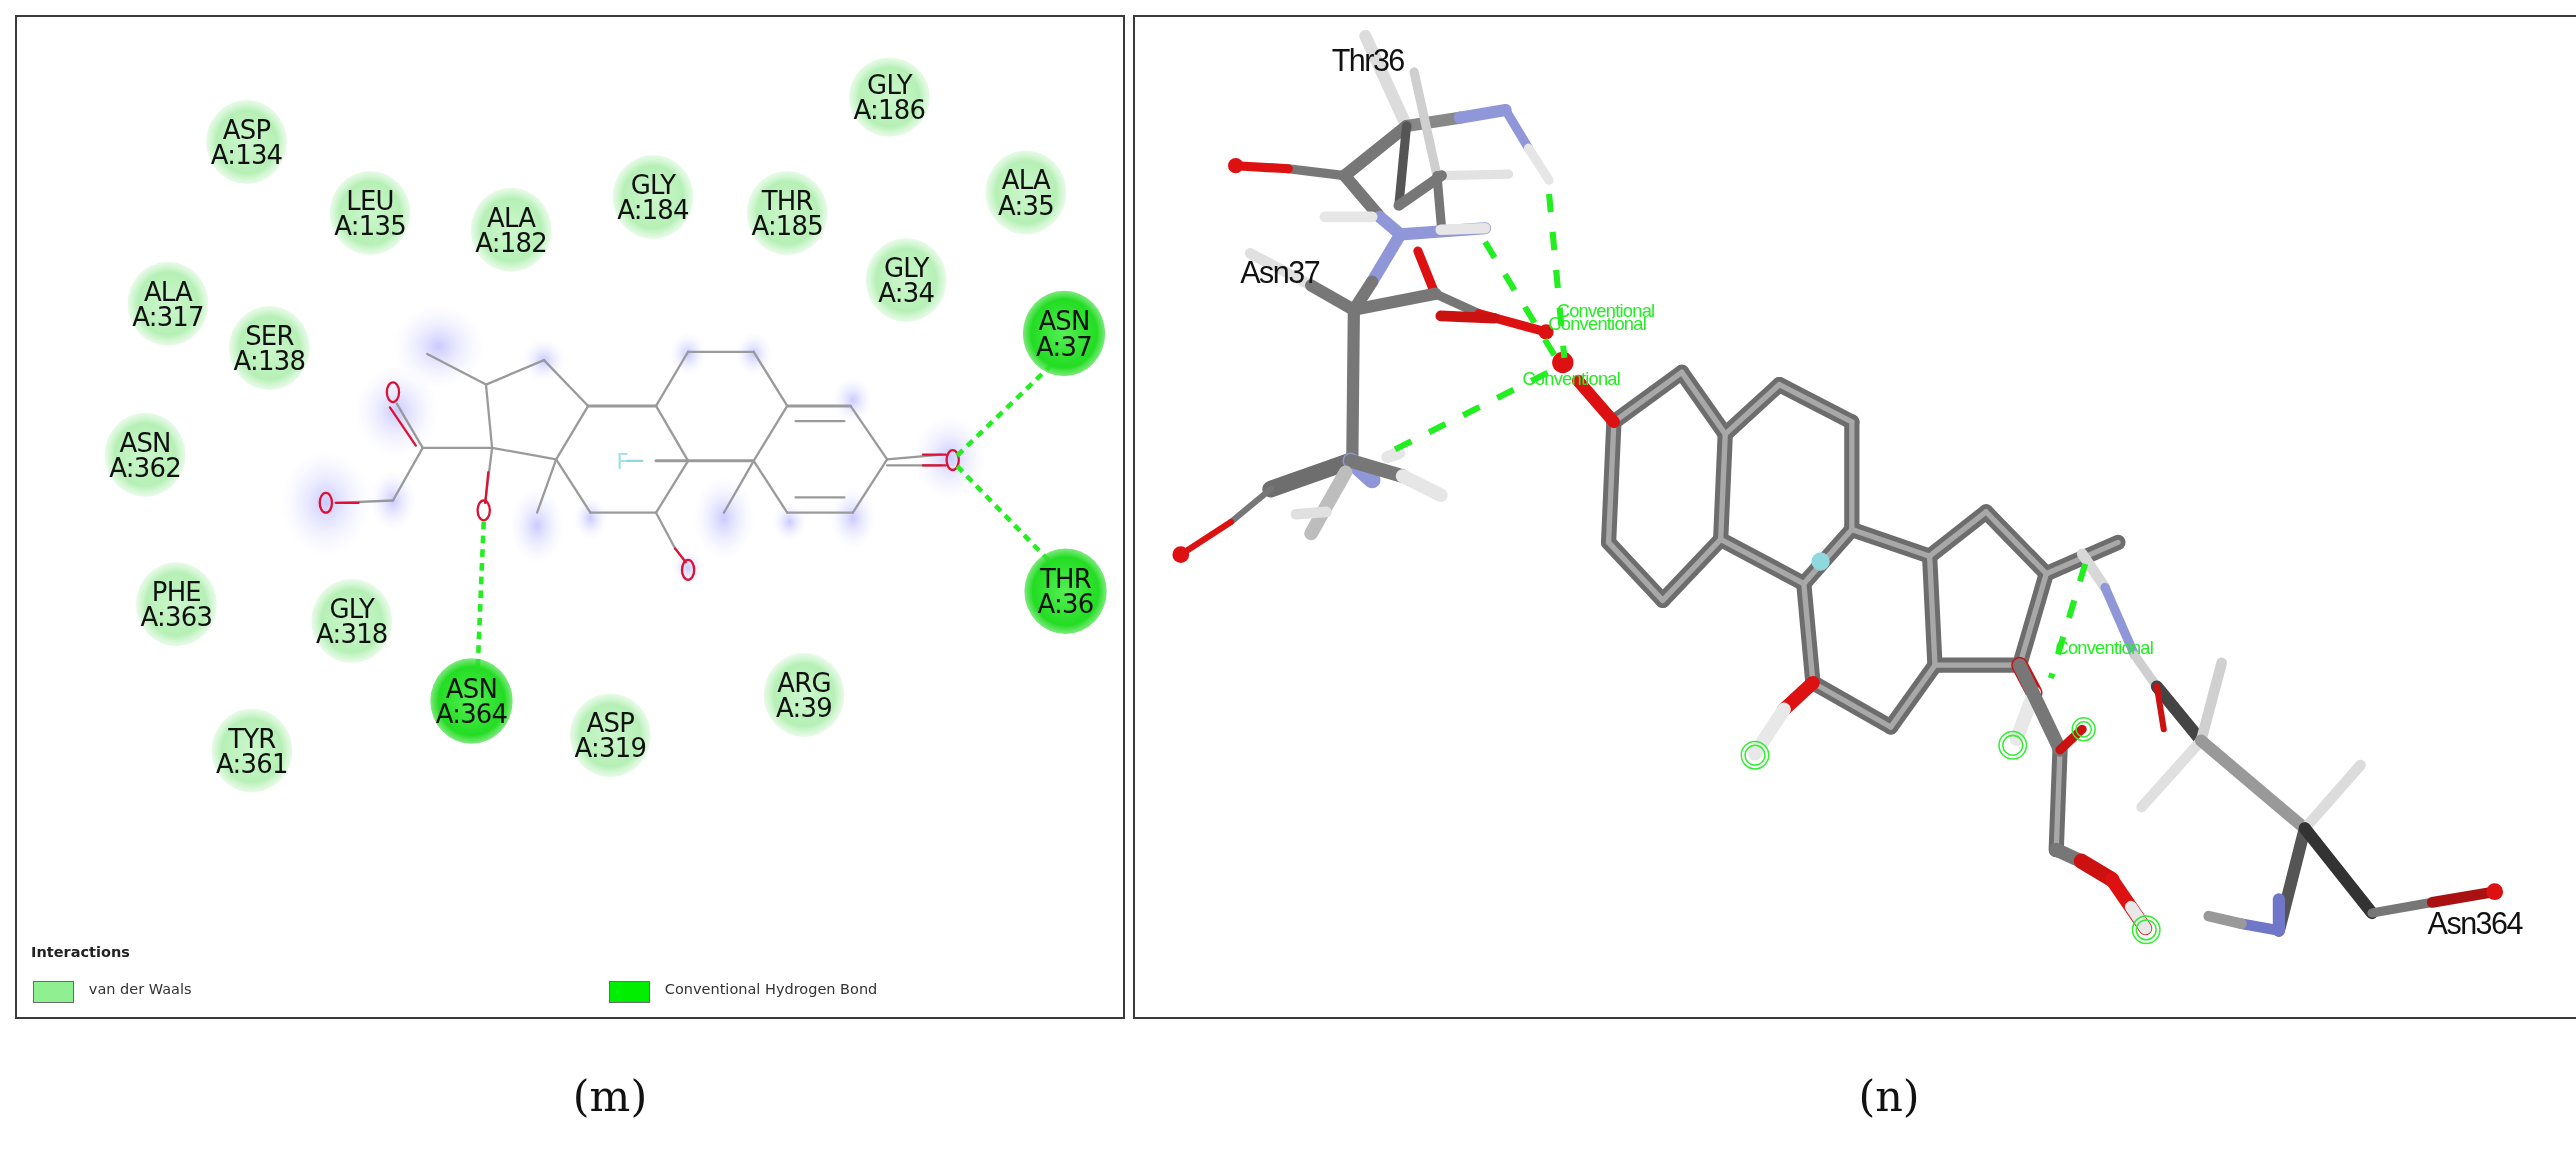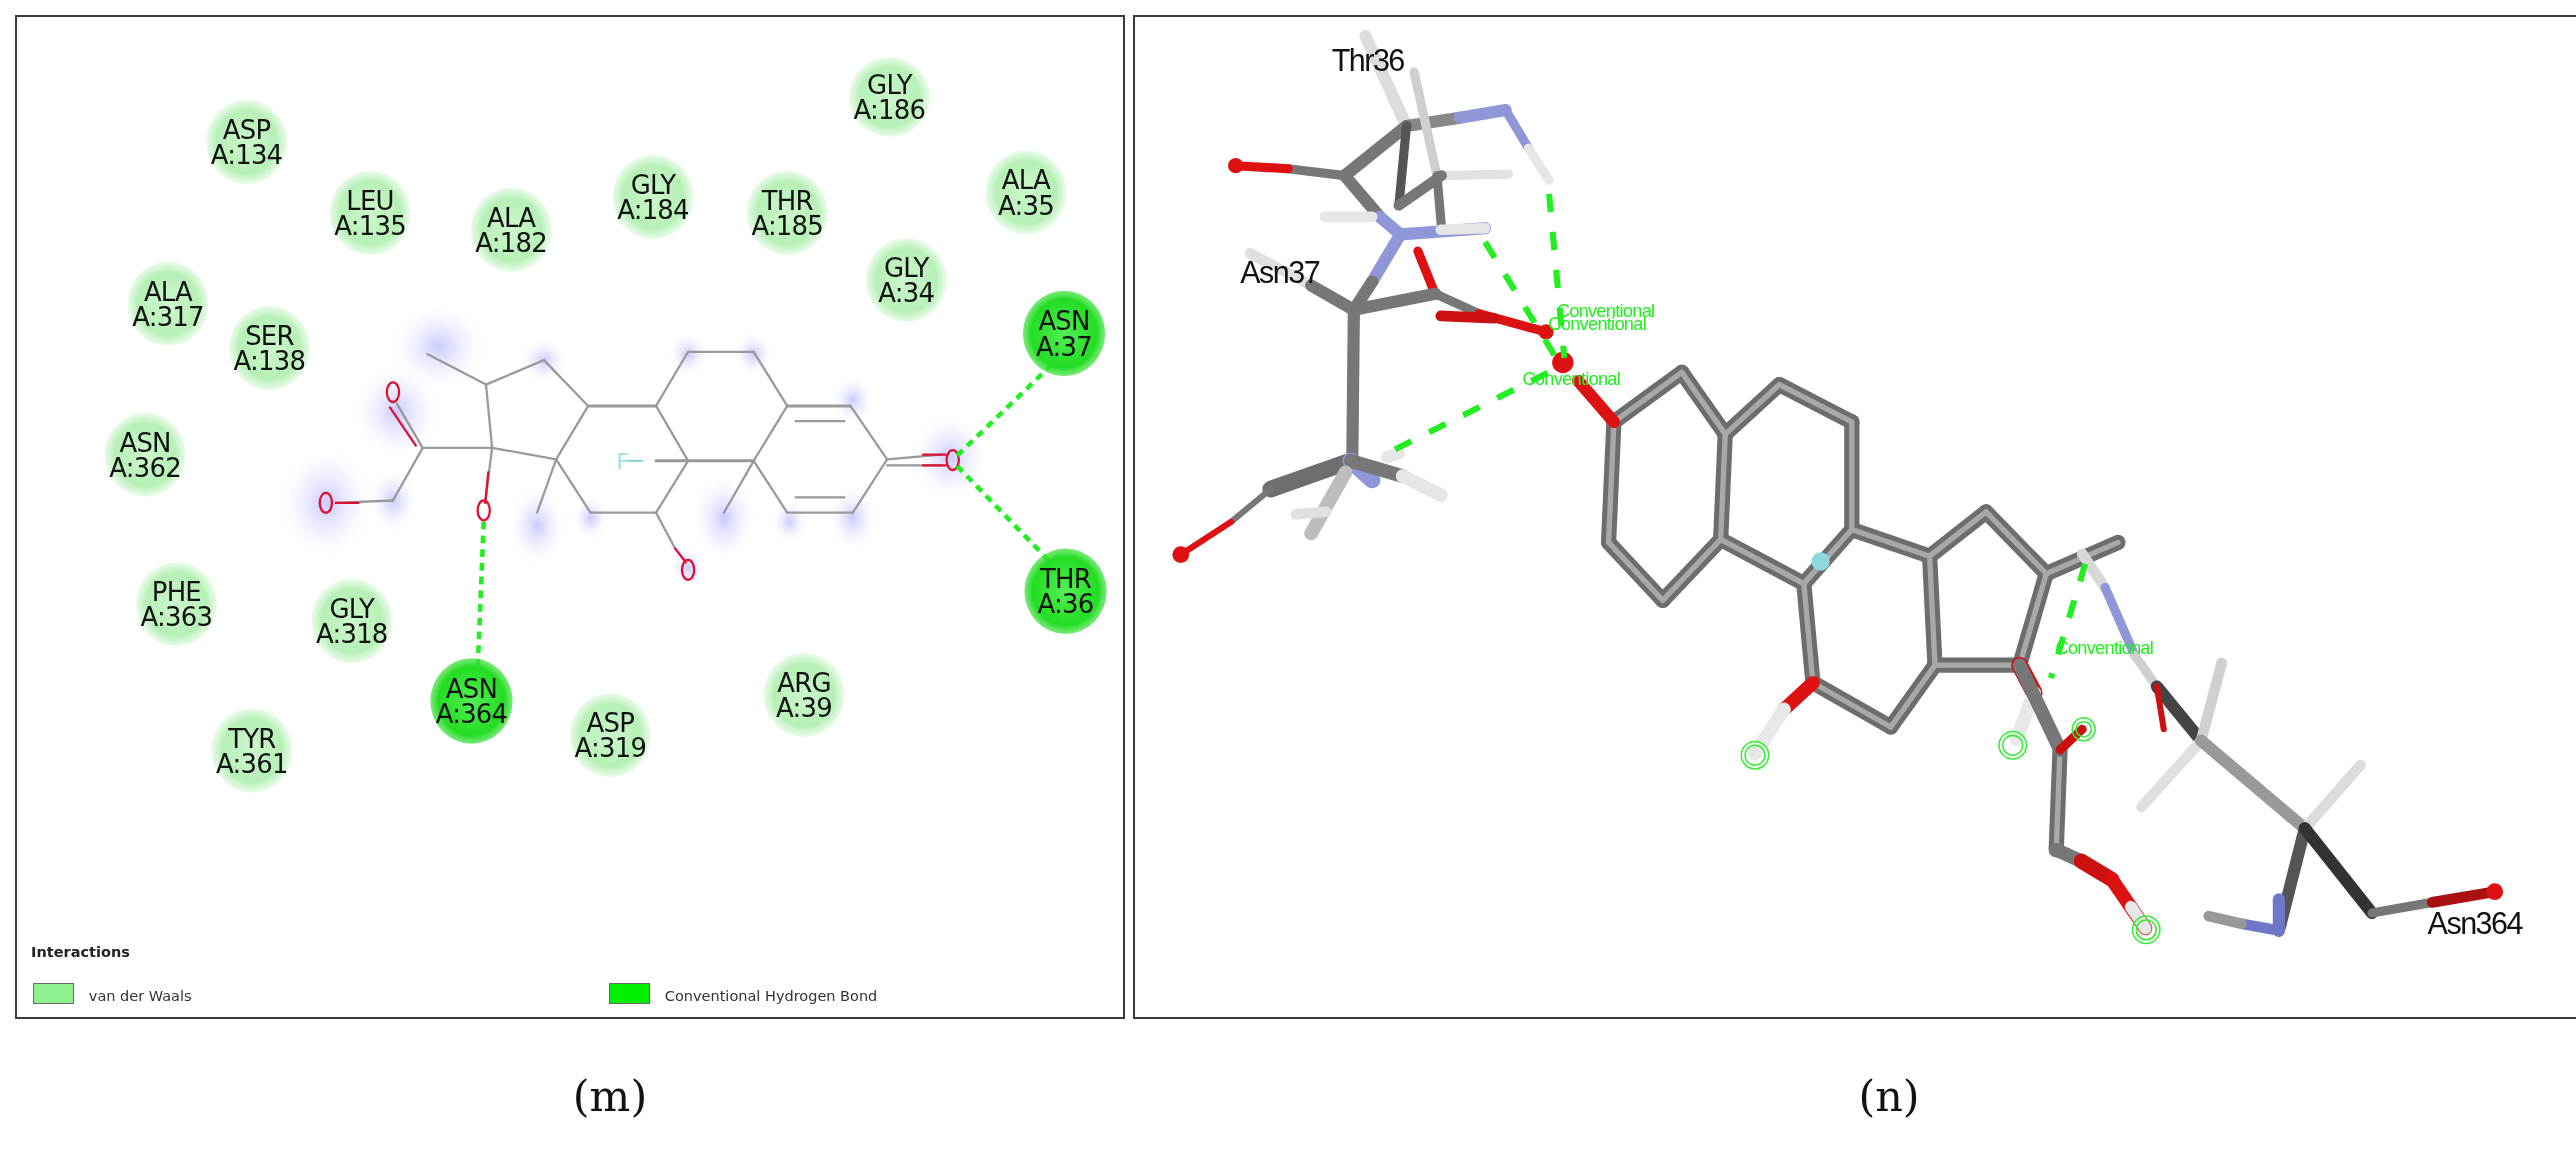--- a/index.html
+++ b/index.html
@@ -3,21 +3,21 @@
 <meta charset="utf-8">
 <style>
   html, body { margin: 0; padding: 0; background: #ffffff; }
   body { width: 2576px; height: 1151px; position: relative; overflow: hidden; font-family: "DejaVu Sans", sans-serif; }
   .panel { position: absolute; background: #ffffff; border: 2.3px solid #3a3a3a; box-sizing: border-box; }
   #panel-m { left: 14.5px; top: 15.3px; width: 1110px; height: 1004px; }
   #panel-n { left: 1133px; top: 15.3px; width: 1728px; height: 1004px; }
   svg.layer { position: absolute; left: 0; top: 0; }
   .res-label { font-family: "DejaVu Sans", sans-serif; font-size: 34px; fill: #111; text-anchor: middle; letter-spacing: -1px; }
   .legend-title { position: absolute; left: 14.5px; top: 927px; font-family: "DejaVu Sans", sans-serif; font-weight: bold; font-size: 14.5px; color: #222; }
-  .legend-item { position: absolute; top: 964px; height: 23px; display: flex; align-items: flex-end; }
+  .legend-item { position: absolute; top: 964px; height: 23px; display: flex; align-items: flex-start; }
   .legend-swatch { width: 41px; height: 21.4px; border: 1.5px solid #6a6a6a; box-sizing: border-box; margin-right: 15.3px; }
   .legend-text { font-family: "DejaVu Sans", sans-serif; font-size: 14.5px; color: #333; }
   .caption { position: absolute; top: 1071px; font-family: "DejaVu Serif", serif; font-size: 43px; color: #111; transform: translateX(-50%); }
   .label3d { font-family: "Liberation Sans", sans-serif; font-size: 40px; fill: #111; letter-spacing: -2px; }
   .conv { font-family: "Liberation Sans", sans-serif; font-size: 24px; fill: #22ee22; letter-spacing: -1px; }
 </style>
 </head>
 <body>
 
 <div id="panel-m" class="panel">

